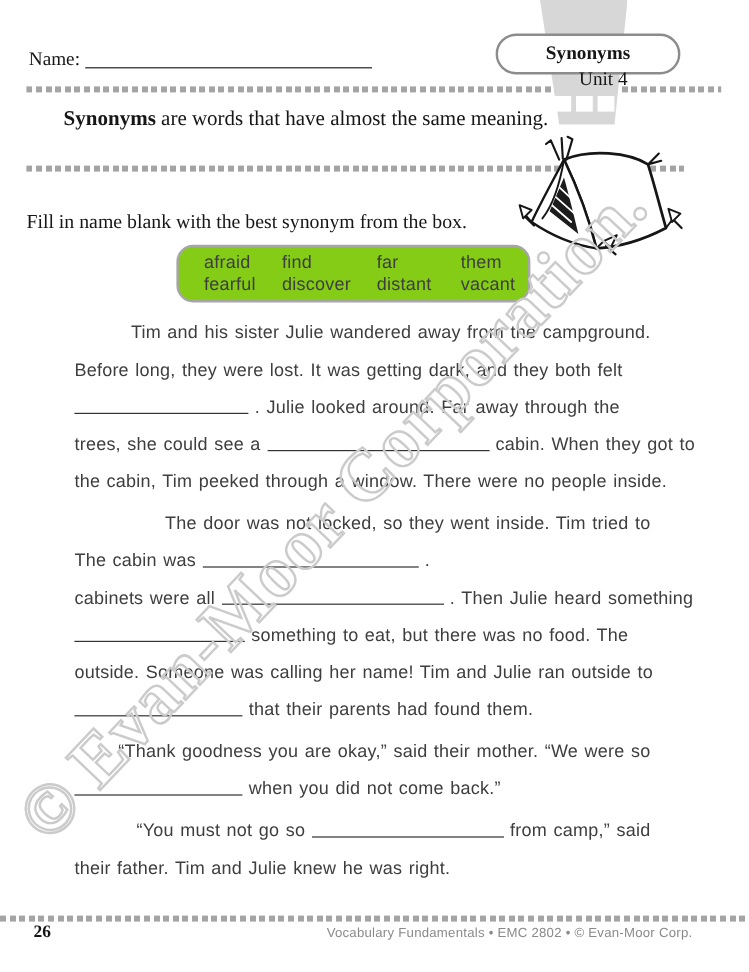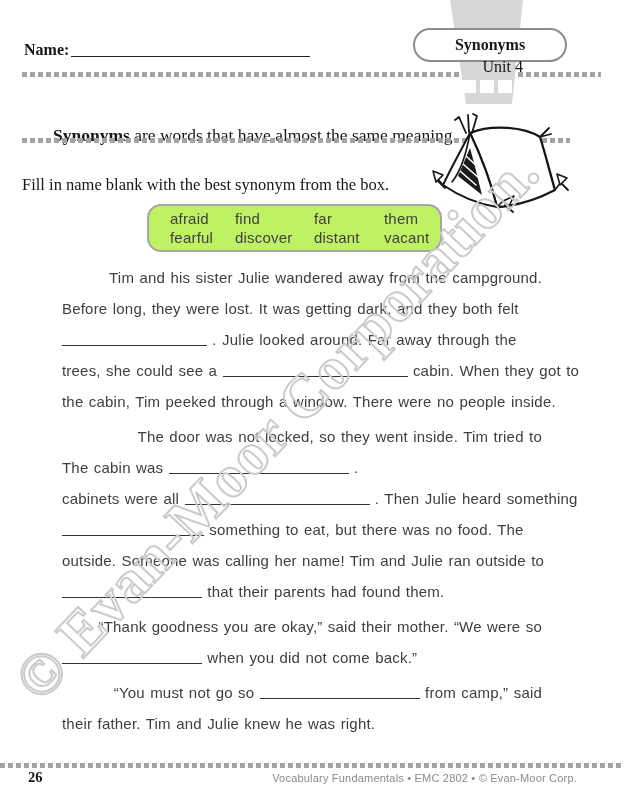--- a/index.html
+++ b/index.html
@@ -1,20 +1,20 @@
 <!DOCTYPE html>
 <html style="--ink: #161616; --body_text: #3e3e3e; --divider_gray: #a4a4a4; --tab_gray: #d7d7d7; --pill_border: #8c8c8c; --border_gray: #a6a6a6; --muted: #8a8a8a; --watermark_gray: #cbcbcb;"><head>
 <meta charset="utf-8">
 <style>
   html,body{margin:0;padding:0;background:#fff;}
   .page{position:relative;width:624px;height:810px;background:#fff;overflow:hidden;
         font-family:"Liberation Serif",serif;color:var(--ink,#161616);}
 
   
-  .name-label{position:absolute;left:24px;top:41px;font-size:16px;font-weight:bold;}
+  .name-label{position:absolute;left:24px;top:41px;font-size:16px;}
   .name-line{position:absolute;left:71px;top:38px;width:239px;height:18px;
              border-bottom:1.6px solid #222;}
 
   .unit-tab{position:absolute;left:450px;top:0;width:73px;height:104px;
             background:var(--tab_gray,#d7d7d7);
             clip-path:polygon(0% 0%,100% 0%,85% 100%,22% 100%);z-index:2;}
   .unit-pill{position:absolute;left:413px;top:28px;width:150px;height:30px;
              background:#fff;border:2px solid var(--pill_border,#8c8c8c);border-radius:17px;
              display:flex;align-items:center;justify-content:center;
              font-weight:bold;font-size:16px;z-index:3;}
@@ -25,31 +25,31 @@
   .unit-squares .sq{width:14px;height:13px;background:#fff;}
 
   .dashes{position:absolute;height:5px;z-index:1;
           background:repeating-linear-gradient(to right,
             var(--divider_gray,#a4a4a4) 0 5px, transparent 5px 8px);}
   .dash-top{left:22px;top:72px;width:579px;}
   .dash-mid{left:22px;top:138px;width:548px;}
   .dash-foot{left:0;top:763px;width:624px;}
 
   .rule-text{position:absolute;left:53px;top:87px;width:430px;
-             font-size:17.5px;line-height:23px;margin-top:37px;}
+             font-size:17.5px;line-height:23px;}
   .rule-text b{font-weight:bold;}
 
   .instruction{position:absolute;left:22px;top:175px;font-size:16.5px;}
 
   
   .tent{position:absolute;left:430px;top:112px;z-index:2;}
 
   
   .word-box{position:absolute;left:147px;top:204px;width:291px;height:44px;
-            border:2px solid var(--border_gray,#a6a6a6);border-radius:14px;background:#bef264;}
+            border:2px solid var(--border_gray,#a6a6a6);border-radius:14px;background:#84cc16;}
   .word-grid{display:grid;grid-template-columns:65px 79px 70px 1fr;
              padding:3px 0 0 21px;
              font-family:"Liberation Sans",sans-serif;font-size:15px;line-height:19px;
              color:var(--body_text,#3e3e3e);letter-spacing:.2px;}
 
   
   .passage{position:absolute;left:62px;top:262px;width:480px;
            font-family:"Liberation Sans",sans-serif;font-size:15px;
            color:var(--body_text,#3e3e3e);letter-spacing:.2px;word-spacing:1px;}
   .pline{height:31px;line-height:31px;white-space:nowrap;}

